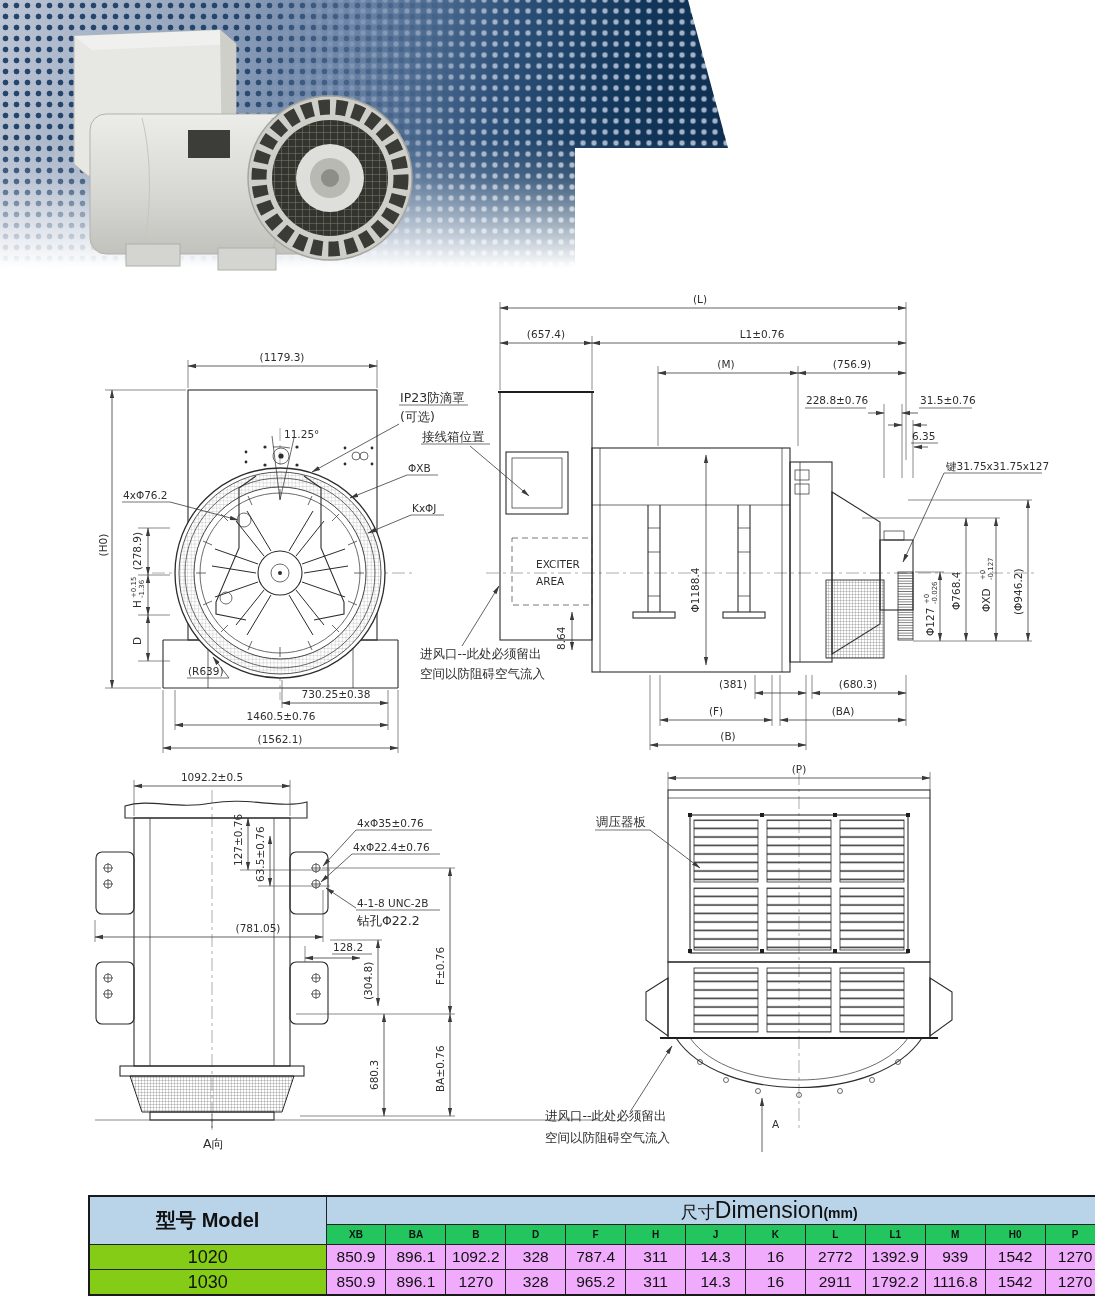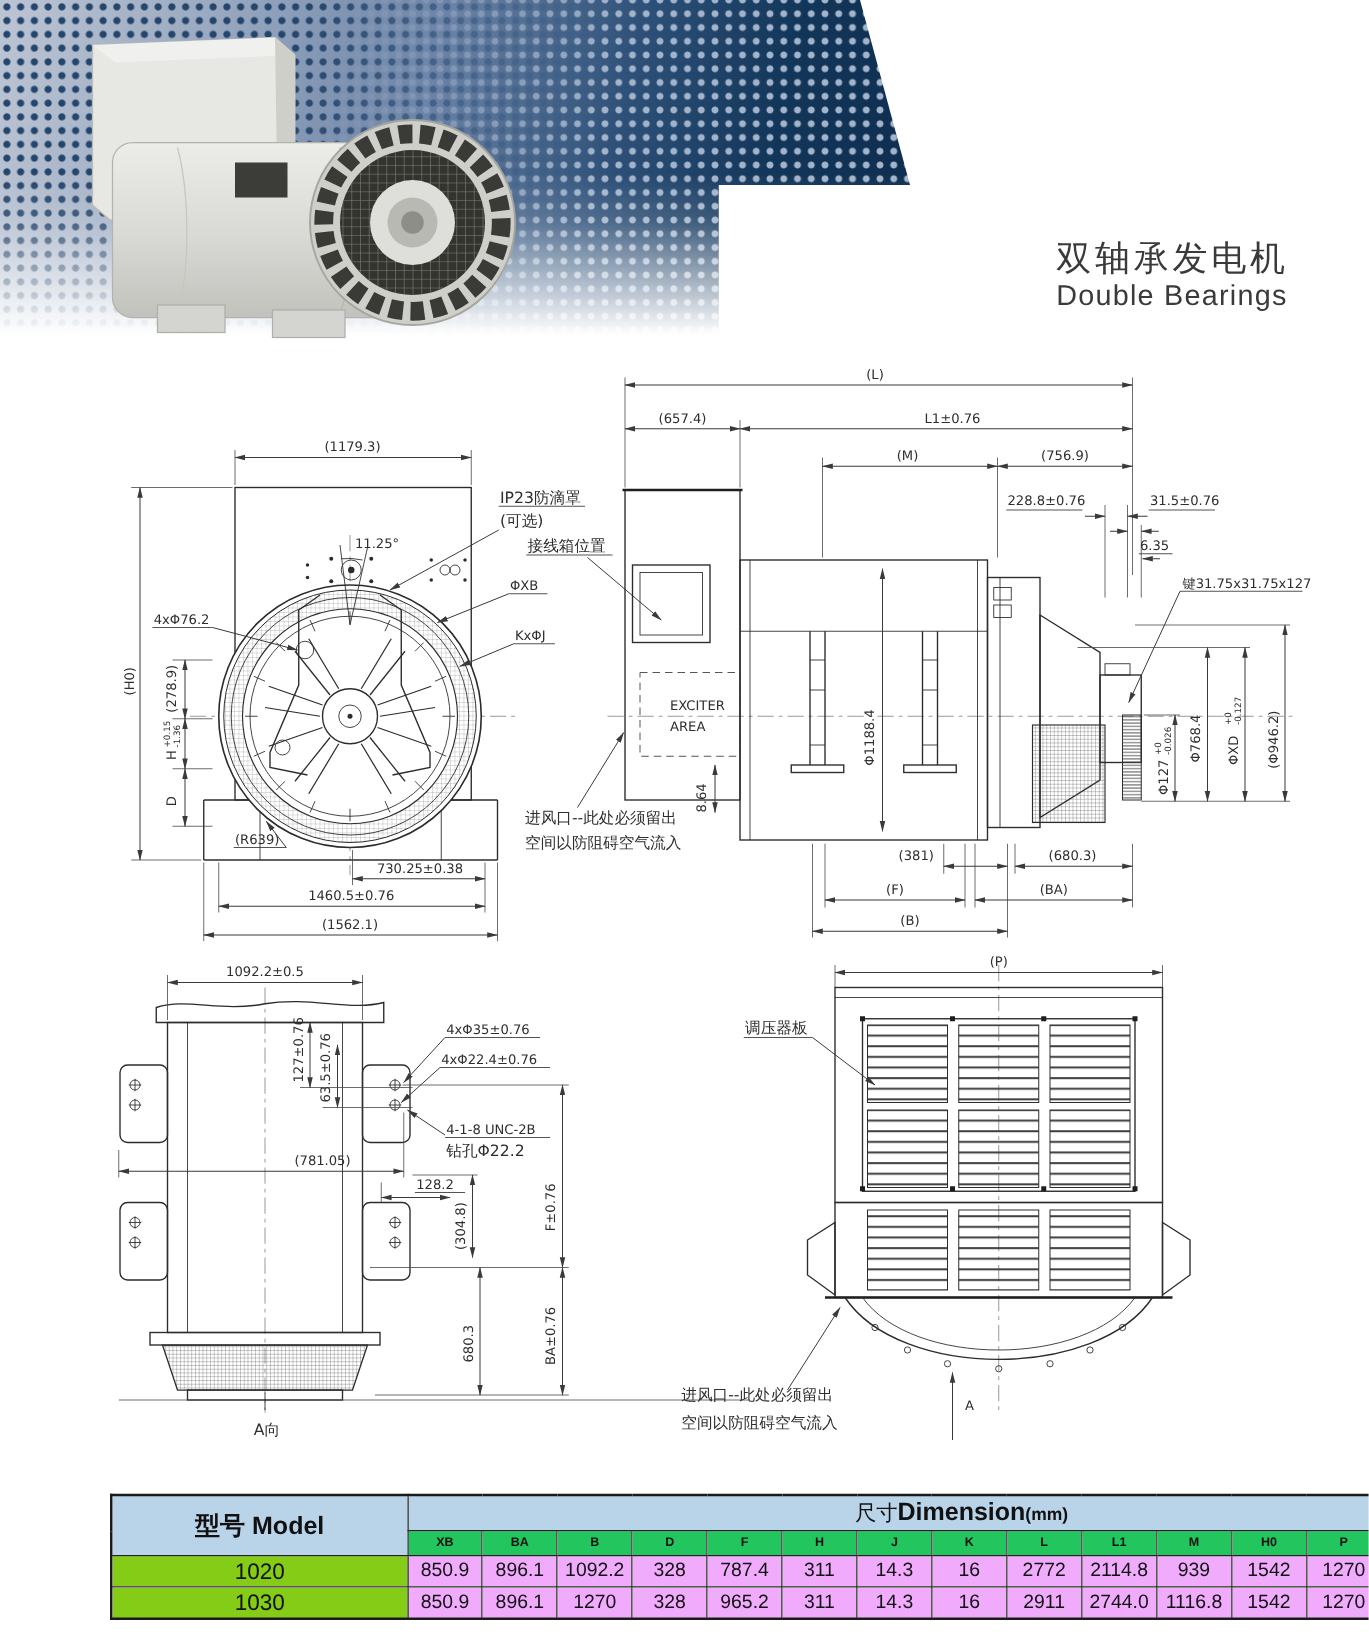--- a/index.html
+++ b/index.html
@@ -47,21 +47,21 @@
 
   
   .dim-table { position:absolute; left:88px; top:1195px; width:1078px; border-collapse:collapse;
                table-layout:fixed; }
   .dim-table th, .dim-table td { border:1.4px solid #222; text-align:center; padding:0;
                color:#111; overflow:hidden; white-space:nowrap; }
   .dim-table { border:2.5px solid #1a1a1a; }
   .th-model { background:#b9d3e9; font-size:20px; font-weight:bold; }
   .th-dim   { background:#b9d3e9; height:27px; }
   .th-dim .zh { font-size:17px; font-weight:normal;margin-left:48px; }
-  .th-dim .en { font-size:20px; font-weight:bold;margin-top:12px; }
+  .th-dim .en { font-size:23px; font-weight:normal;margin-top:12px; }
   .th-dim .unit { font-size:14px; font-weight:bold;text-align:center; }
   .th-col { background:#22c55e; font-size:10px; font-weight:bold; height:19px;margin-top:32px; }
   .td-model { background:#84cc16; font-size:18px; height:24px; }
   .td-val { background:#f0abfc; font-size:15.5px; }
 </style>
 </head>
 <body>
 
 <div class="page">
 
@@ -98,24 +98,20 @@
       <circle cx="308" cy="172" r="82" fill="#cfcfca" stroke="#a6a6a0" stroke-width="1.5"></circle>
       <circle cx="308" cy="172" r="71" fill="none" stroke="#3a3a36" stroke-width="15" stroke-dasharray="11 6"></circle>
       <circle cx="308" cy="172" r="58" fill="#34342f"></circle>
       <circle cx="308" cy="172" r="58" fill="url(#gridp)"></circle>
       <circle cx="308" cy="172" r="34" fill="#dededa"></circle>
       <circle cx="308" cy="172" r="20" fill="#b9b9b3"></circle>
       <circle cx="308" cy="172" r="9" fill="#8e8e88"></circle>
     </g>
   </svg>
 
-  <div class="titleblock">
-    <div class="title-zh">双轴承发电机</div>
-    <div class="title-en">Double Bearings</div>
-  </div>
 
   <svg class="drawings" viewBox="0 0 1095 1312">
     <defs>
       <marker id="ae" viewBox="0 0 10 6" refX="9.4" refY="3" markerWidth="11" markerHeight="6.6" orient="auto-start-reverse">
         <path d="M0,0.5 L10,3 L0,5.5 Z" fill="#3a3a3a"></path>
       </marker>
       <pattern id="meshFine" width="3.6" height="3.6" patternUnits="userSpaceOnUse">
         <path d="M0 0H3.6 M0 0V3.6" stroke="#8b8b8b" stroke-width="0.45" fill="none"></path>
       </pattern>
       <pattern id="meshDense" width="3" height="3" patternUnits="userSpaceOnUse">
@@ -574,38 +570,38 @@
         <td class="td-model">1020</td>
         <td class="td-val">850.9</td>
         <td class="td-val">896.1</td>
         <td class="td-val">1092.2</td>
         <td class="td-val">328</td>
         <td class="td-val">787.4</td>
         <td class="td-val">311</td>
         <td class="td-val">14.3</td>
         <td class="td-val">16</td>
         <td class="td-val">2772</td>
-        <td class="td-val">2114.8</td>
+        <td class="td-val">1392.9</td>
         <td class="td-val">939</td>
         <td class="td-val">1542</td>
         <td class="td-val">1270</td>
         <td class="td-val">787.4</td>
       </tr>
       <tr>
         <td class="td-model">1030</td>
         <td class="td-val">850.9</td>
         <td class="td-val">896.1</td>
         <td class="td-val">1270</td>
         <td class="td-val">328</td>
         <td class="td-val">965.2</td>
         <td class="td-val">311</td>
         <td class="td-val">14.3</td>
         <td class="td-val">16</td>
         <td class="td-val">2911</td>
-        <td class="td-val">2744.0</td>
+        <td class="td-val">1792.2</td>
         <td class="td-val">1116.8</td>
         <td class="td-val">1542</td>
         <td class="td-val">1270</td>
         <td class="td-val">787.4</td>
       </tr>
     </tbody>
   </table>
 </div>
 
 </body></html>

